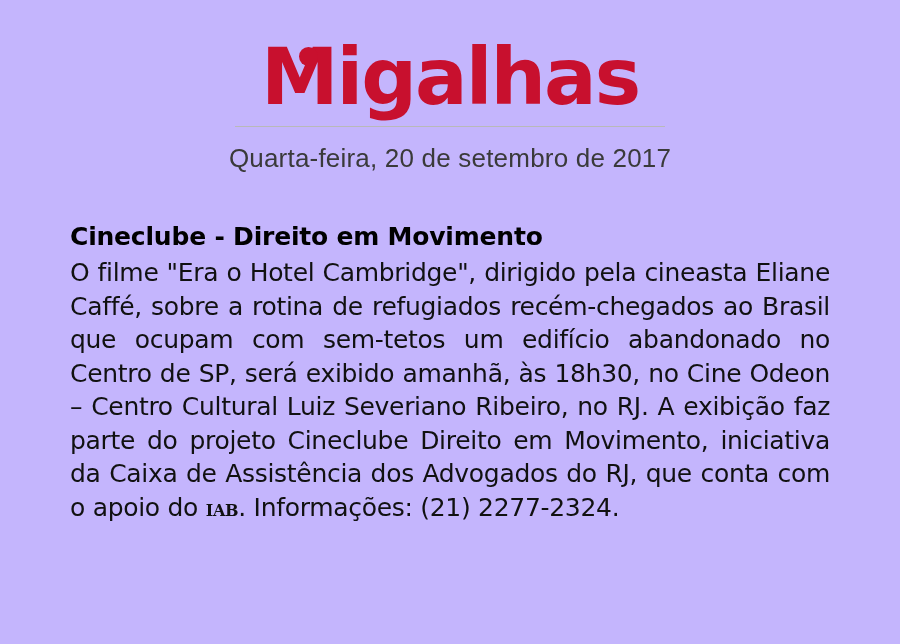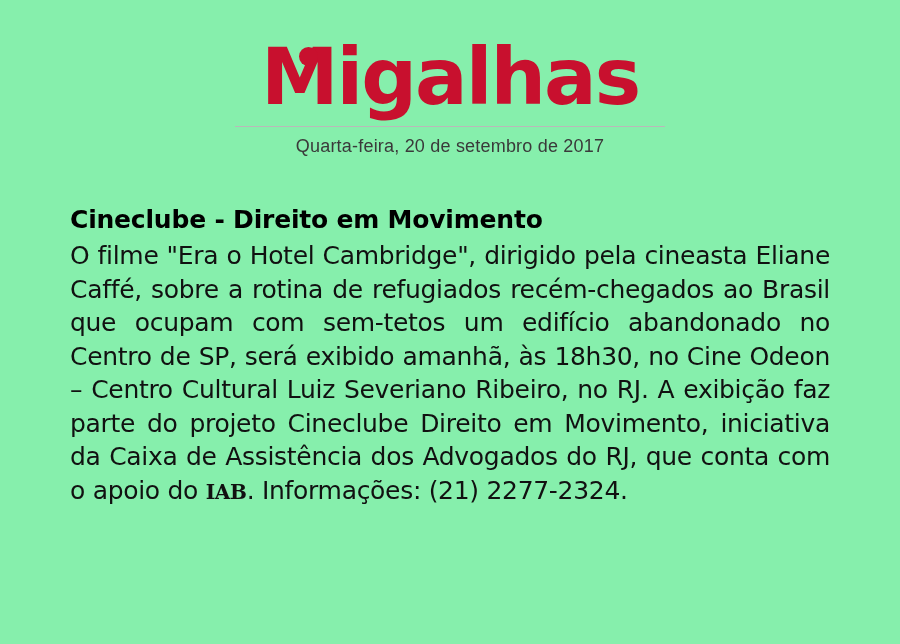--- a/index.html
+++ b/index.html
@@ -11,21 +11,21 @@
     height: 644px;
     background: #ffffff;
     font-family: "Liberation Sans", sans-serif;
     color: #000000;
     overflow: hidden;
   }
   .page {
     position: relative;
     width: 900px;
     height: 644px;
-    background: #86efac;
+    background: #c4b5fd;
   }
   .masthead {
     width: 900px;
     padding-top: 34px;
     text-align: center;
   }
   .logo-wrap {
     display: inline-block;
     position: relative;
     text-align: center;
@@ -52,23 +52,23 @@
     left: 44px;
   }
   .rule {
     width: 430px;
     height: 1px;
     background: #b9b9b9;
     margin: 6px auto 0 auto;
   }
   .dateline {
     font-family: "Liberation Sans", sans-serif;
-    font-size: 18px;
+    font-size: 26px;
     color: #3a3a3a;
-    margin-top: 9px;
+    margin-top: 16px;
     letter-spacing: 0.2px;
   }
   .article {
     margin: 48px 70px 4px 70px;
     width: 760px;
   }
   .article-title {
     font-family: "DejaVu Sans", sans-serif;
     font-weight: bold;
     font-size: 25px;
@@ -81,21 +81,21 @@
     font-family: "DejaVu Sans", sans-serif;
     font-size: 25px;
     line-height: 33.5px;
     color: #111111;
     text-align: justify;
     margin: 0;
     letter-spacing: -0.3px;
   }
   .article-body .iab {
     font-weight: bold;
-    font-size: 20px;
+    font-size: 16px;
     font-family: "DejaVu Serif", serif;
   }
 </style>
 </head>
 <body>
 
 <div class="page">
 
   <div class="masthead">
     <div class="logo-wrap">

